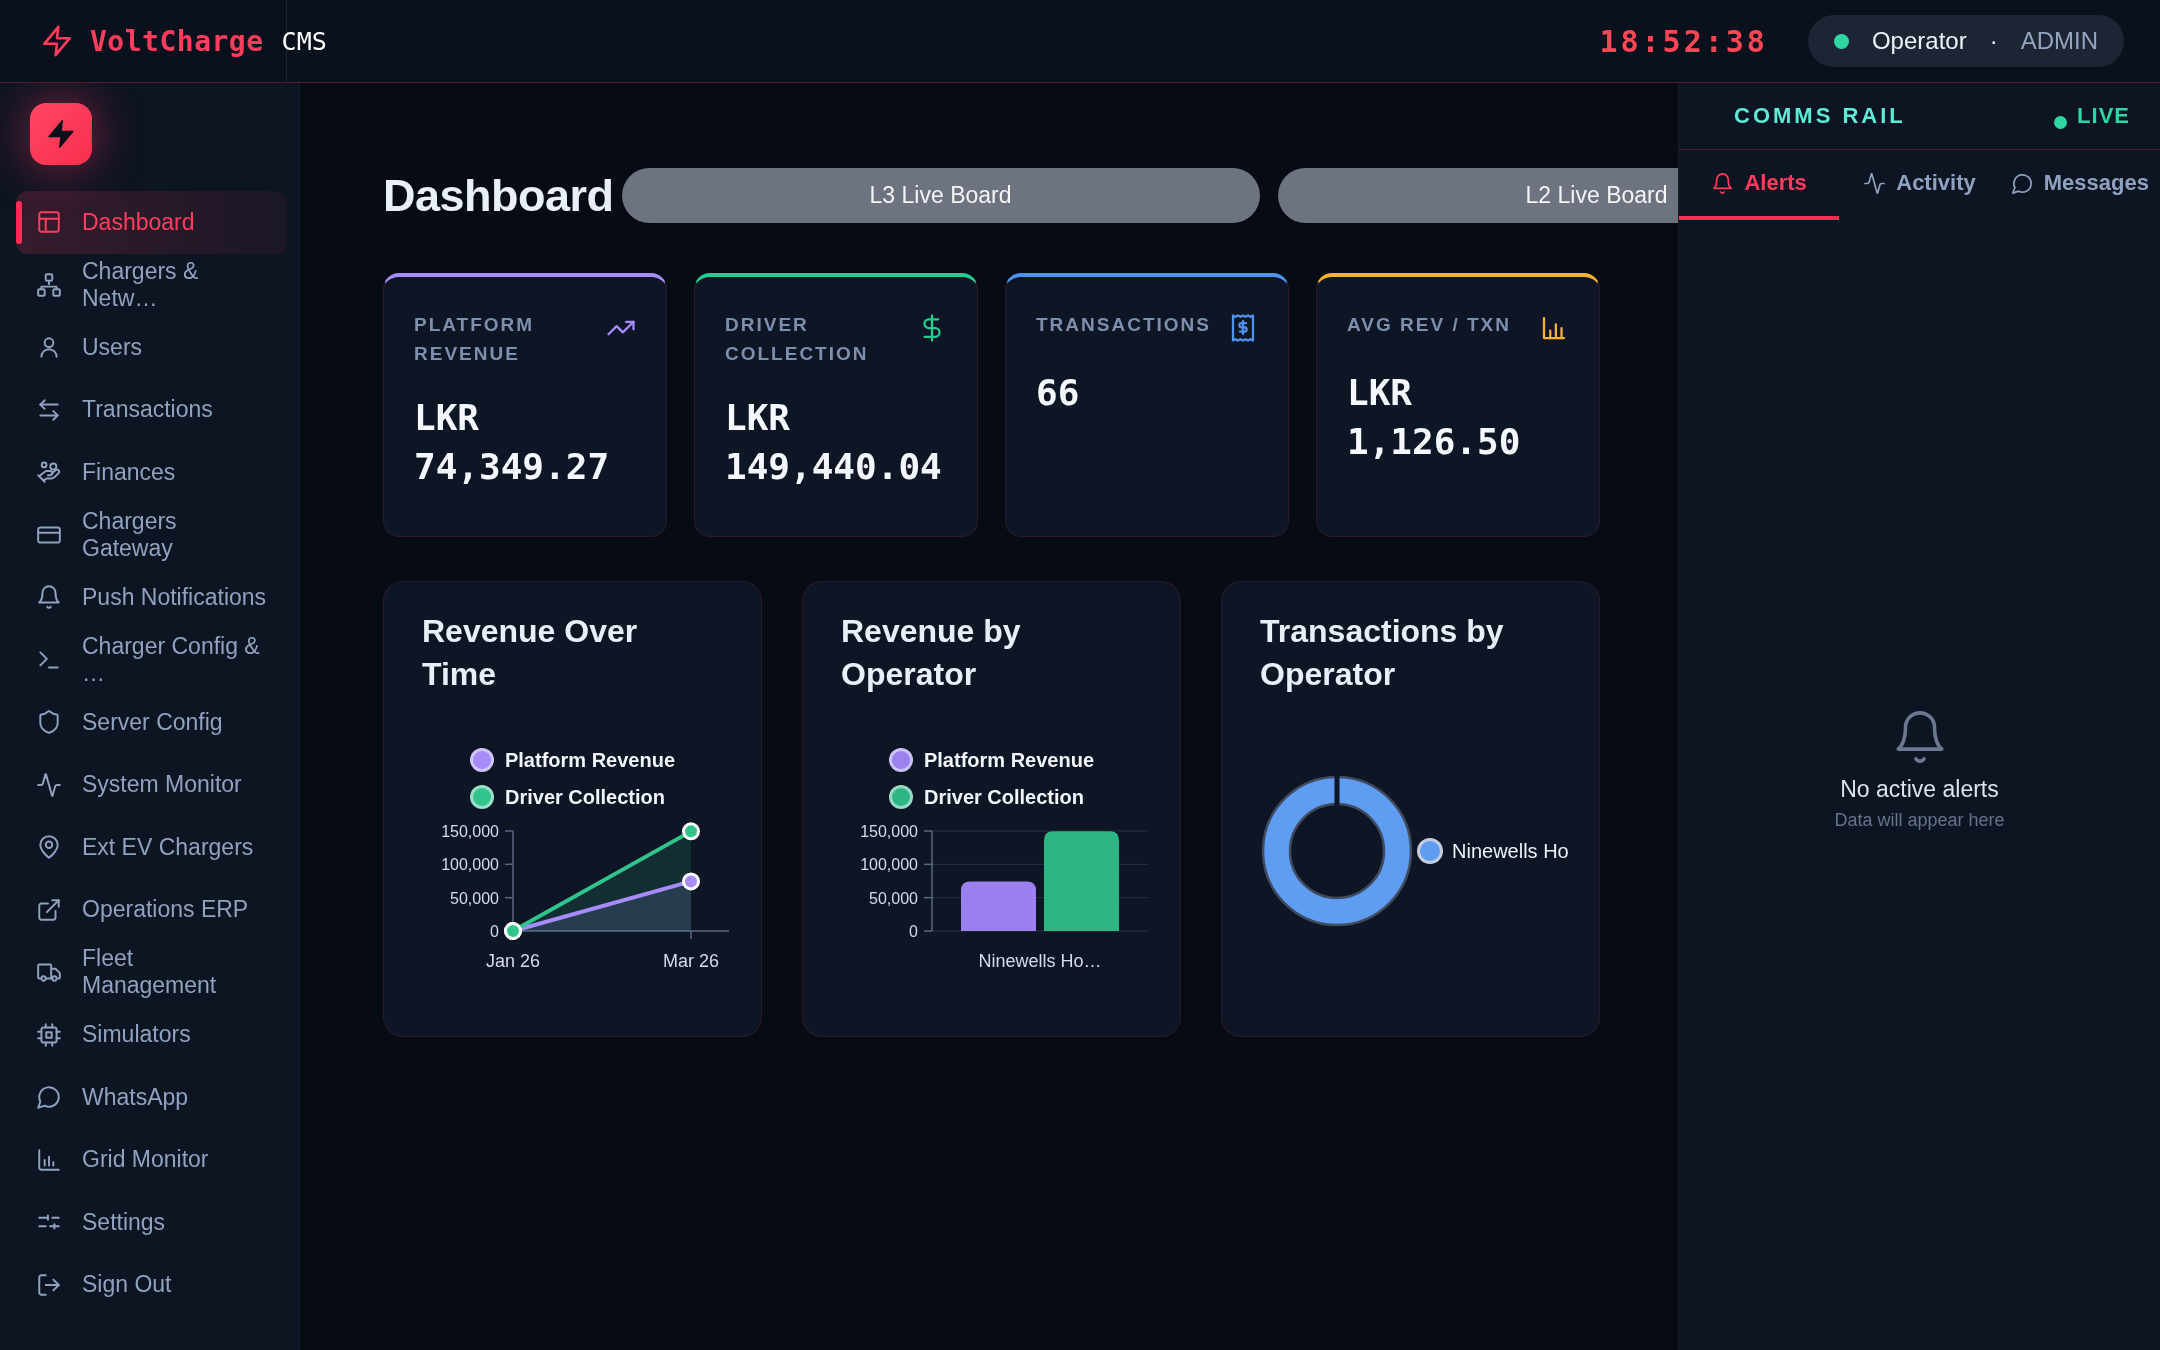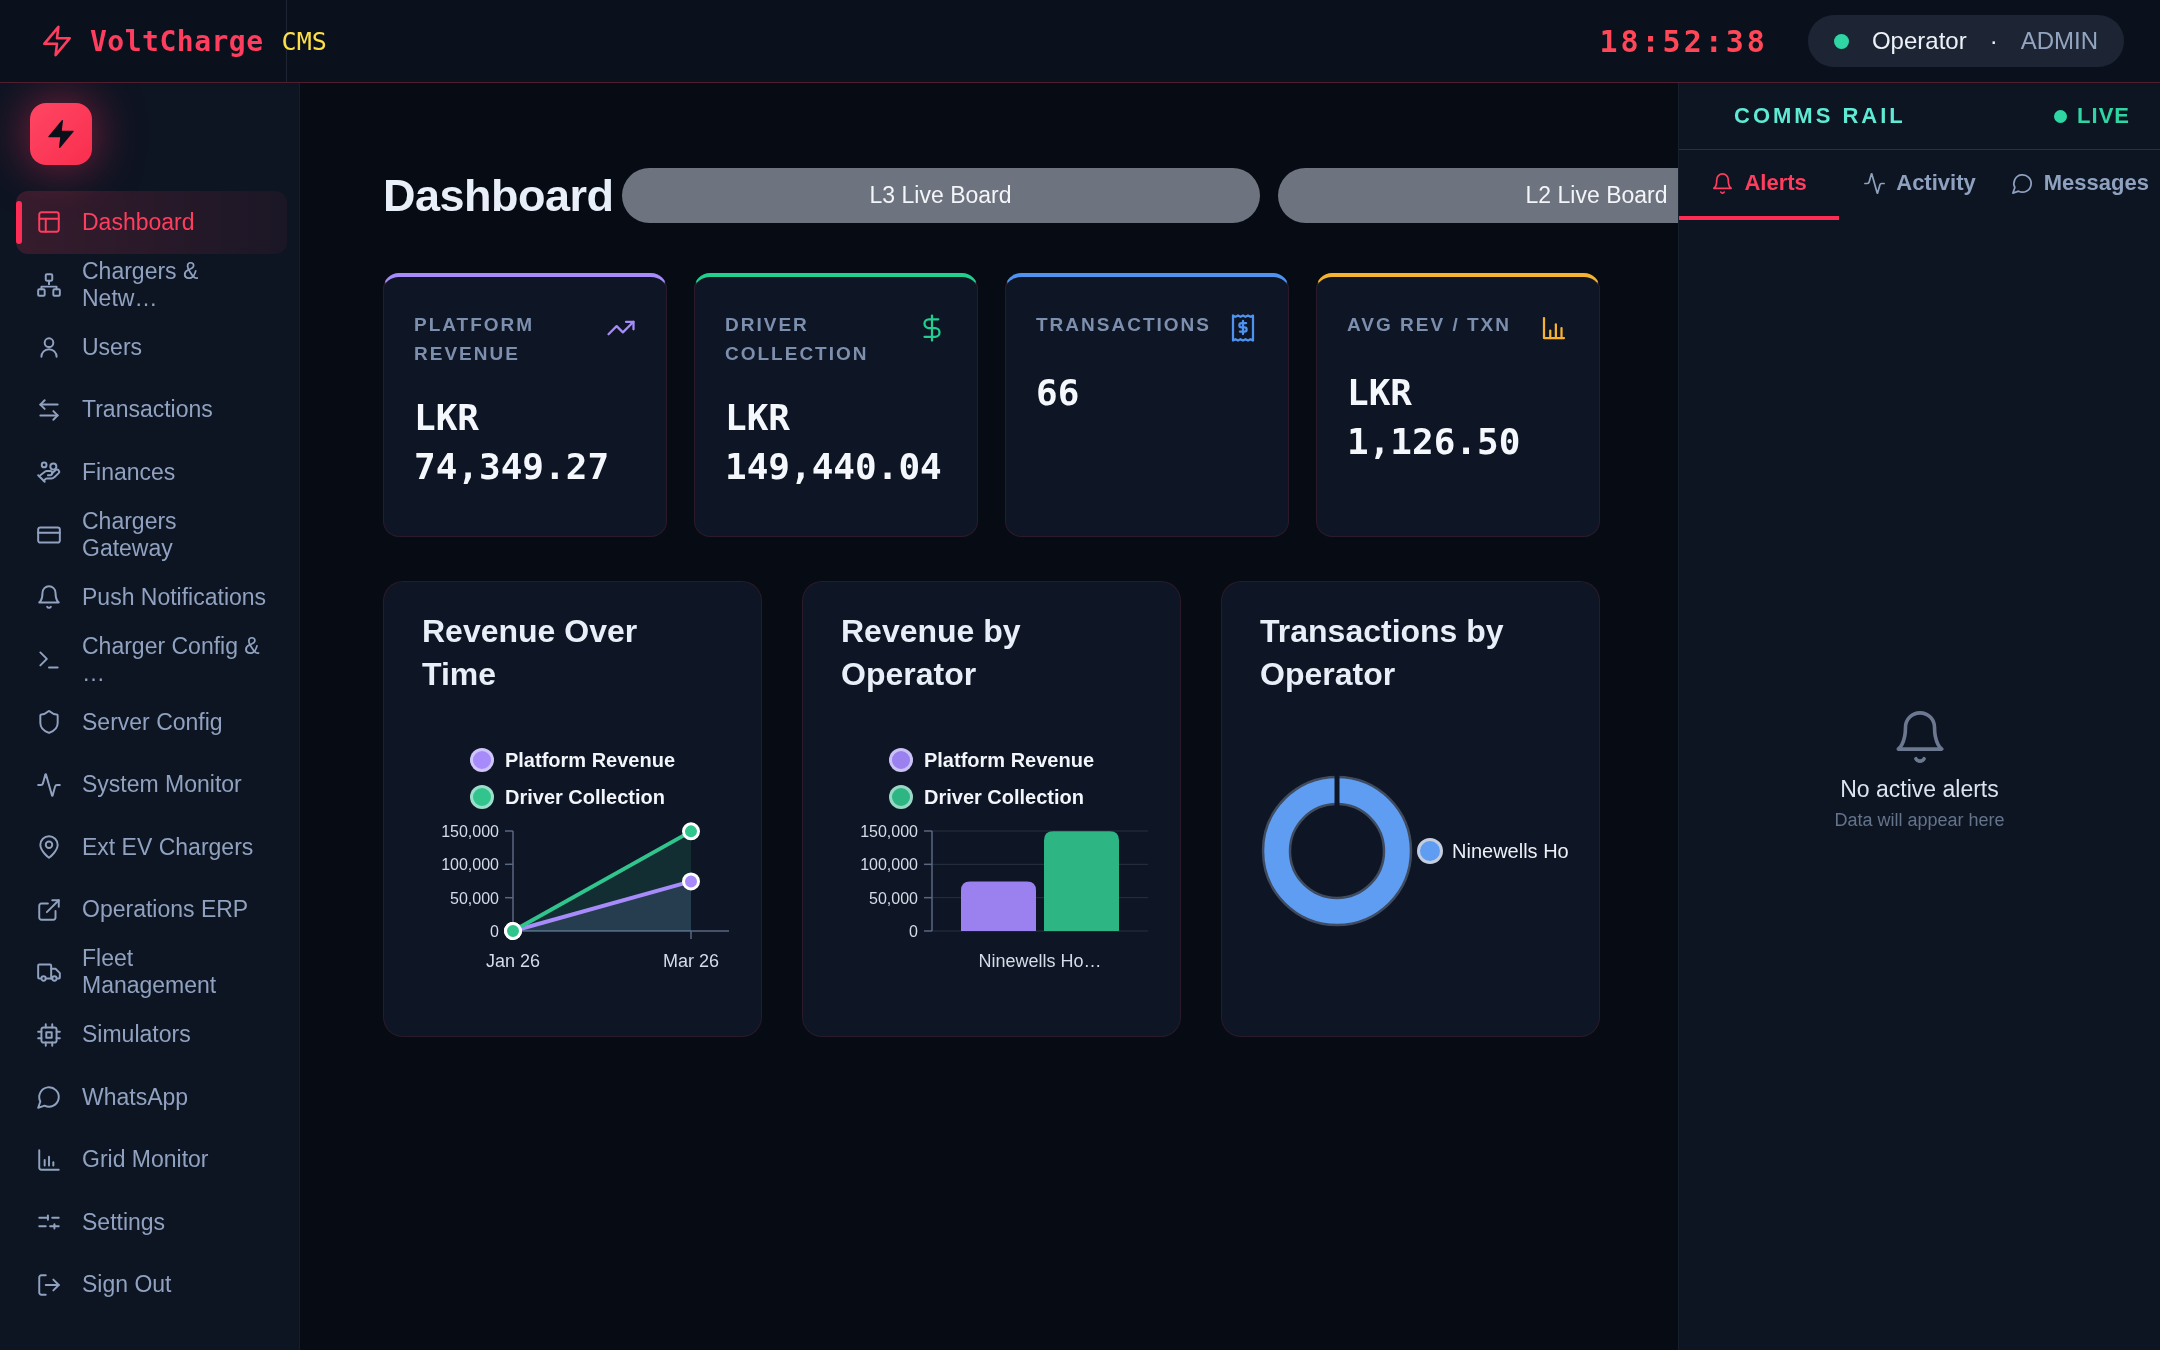--- a/index.html
+++ b/index.html
@@ -20,21 +20,21 @@
     position:fixed; top:0; left:0; right:0; height:83px; z-index:20;
     background:#0b101d; border-bottom:1px solid rgba(244,63,94,.30);
     display:flex; align-items:center;
   }
   .brand {
     width:287px; height:100%; display:flex; align-items:center; gap:16px;
     padding-left:40px; border-right:1px solid rgba(148,163,184,.14);
   }
   .brand .icon { font-size:34px; color:#ff3d5e; }
   .brand-name { font-family:"DejaVu Sans Mono",monospace; font-weight:bold; font-size:28px; color:#ff3d5e; letter-spacing:.5px; }
-  .brand-suffix { font-family:"DejaVu Sans Mono",monospace; font-size:25px; color:#fde047; margin-left:2px; }
+  .brand-suffix { font-family:"DejaVu Sans Mono",monospace; font-size:25px; color:#ffffff; margin-left:2px; }
   .topbar-spacer { flex:1; }
   .clock { font-size:30px; font-weight:bold; color:#ff4757; letter-spacing:3px; margin-right:40px; }
   .user-pill {
     height:52px; border-radius:26px; background:#1d2534; margin-right:36px;
     display:flex; align-items:center; gap:23px; padding:0 26px; cursor:pointer;
   }
   .dot { width:15px; height:15px; border-radius:50%; background:#2fd6a4; }
   .user-name { font-size:24px; color:#eef2f8; }
   .user-sep { font-size:24px; color:#eef2f8; }
   .user-role { font-size:24px; color:#93a5c0; }
@@ -104,21 +104,21 @@
   
   .comms {
     position:fixed; top:83px; right:0; bottom:0; width:482px; z-index:15;
     background:#0d1422; border-left:1px solid rgba(148,163,184,.08);
   }
   .comms-header {
     height:67px; padding:0 30px; display:flex; align-items:center; justify-content:space-between;
     border-bottom:1px solid rgba(244,63,94,.28);
   }
   .comms-title { font-size:22px; font-weight:bold; letter-spacing:3px; color:#5eead4;margin-left:25px; }
-  .comms-live { display:flex; align-items:center; gap:10px; }
+  .comms-live { display:flex; align-items:flex-end; gap:10px; }
   .comms-live .dot { width:13px; height:13px; }
   .live-label { font-size:22px; font-weight:bold; color:#2fd6a4; letter-spacing:1px; }
   .comms-tabs { height:70px; display:flex; }
   .comms-tab {
     flex:1; display:flex; align-items:center; justify-content:center; gap:10px;
     font-size:22px; font-weight:bold; color:#8ea1bf; cursor:pointer;
     border-bottom:4px solid transparent;
   }
   .comms-tab .icon { font-size:23px; }
   .comms-tab.active { color:#ff3d5e; border-bottom-color:#ff2d55; }

